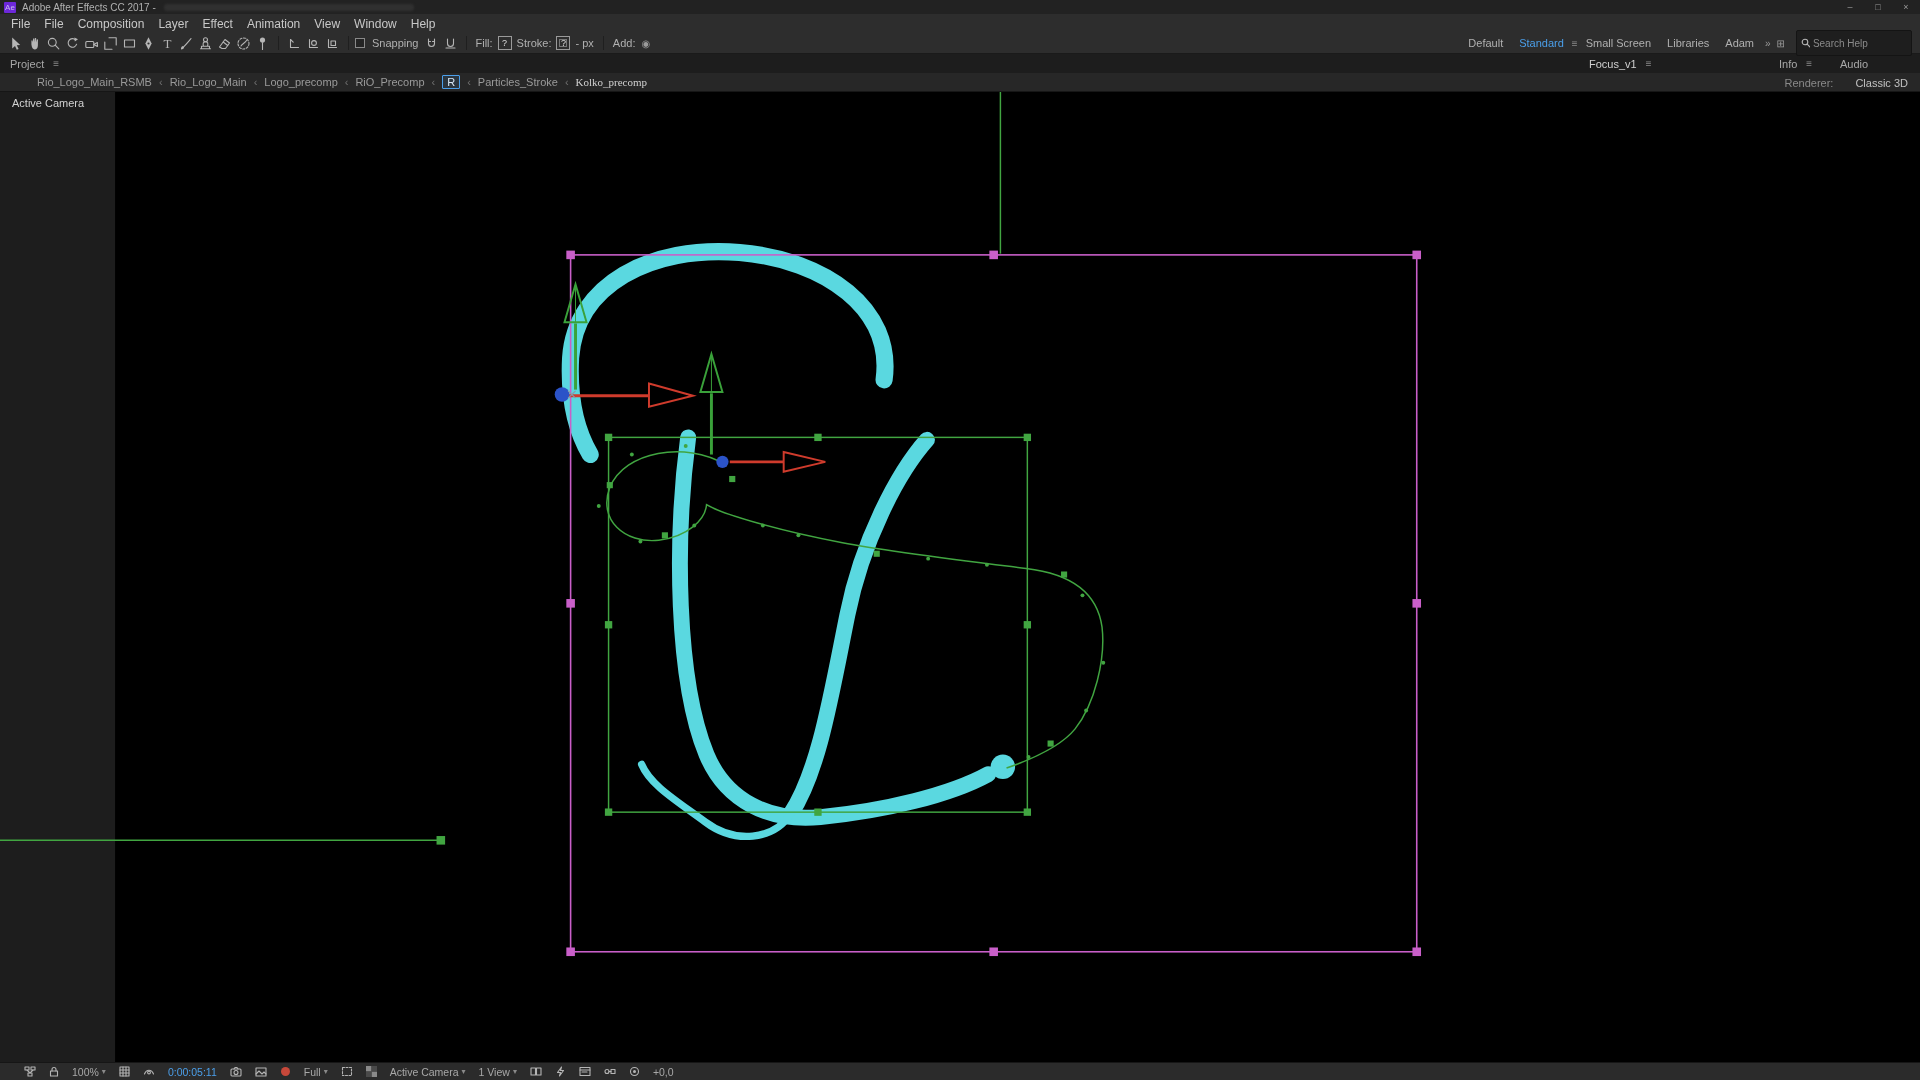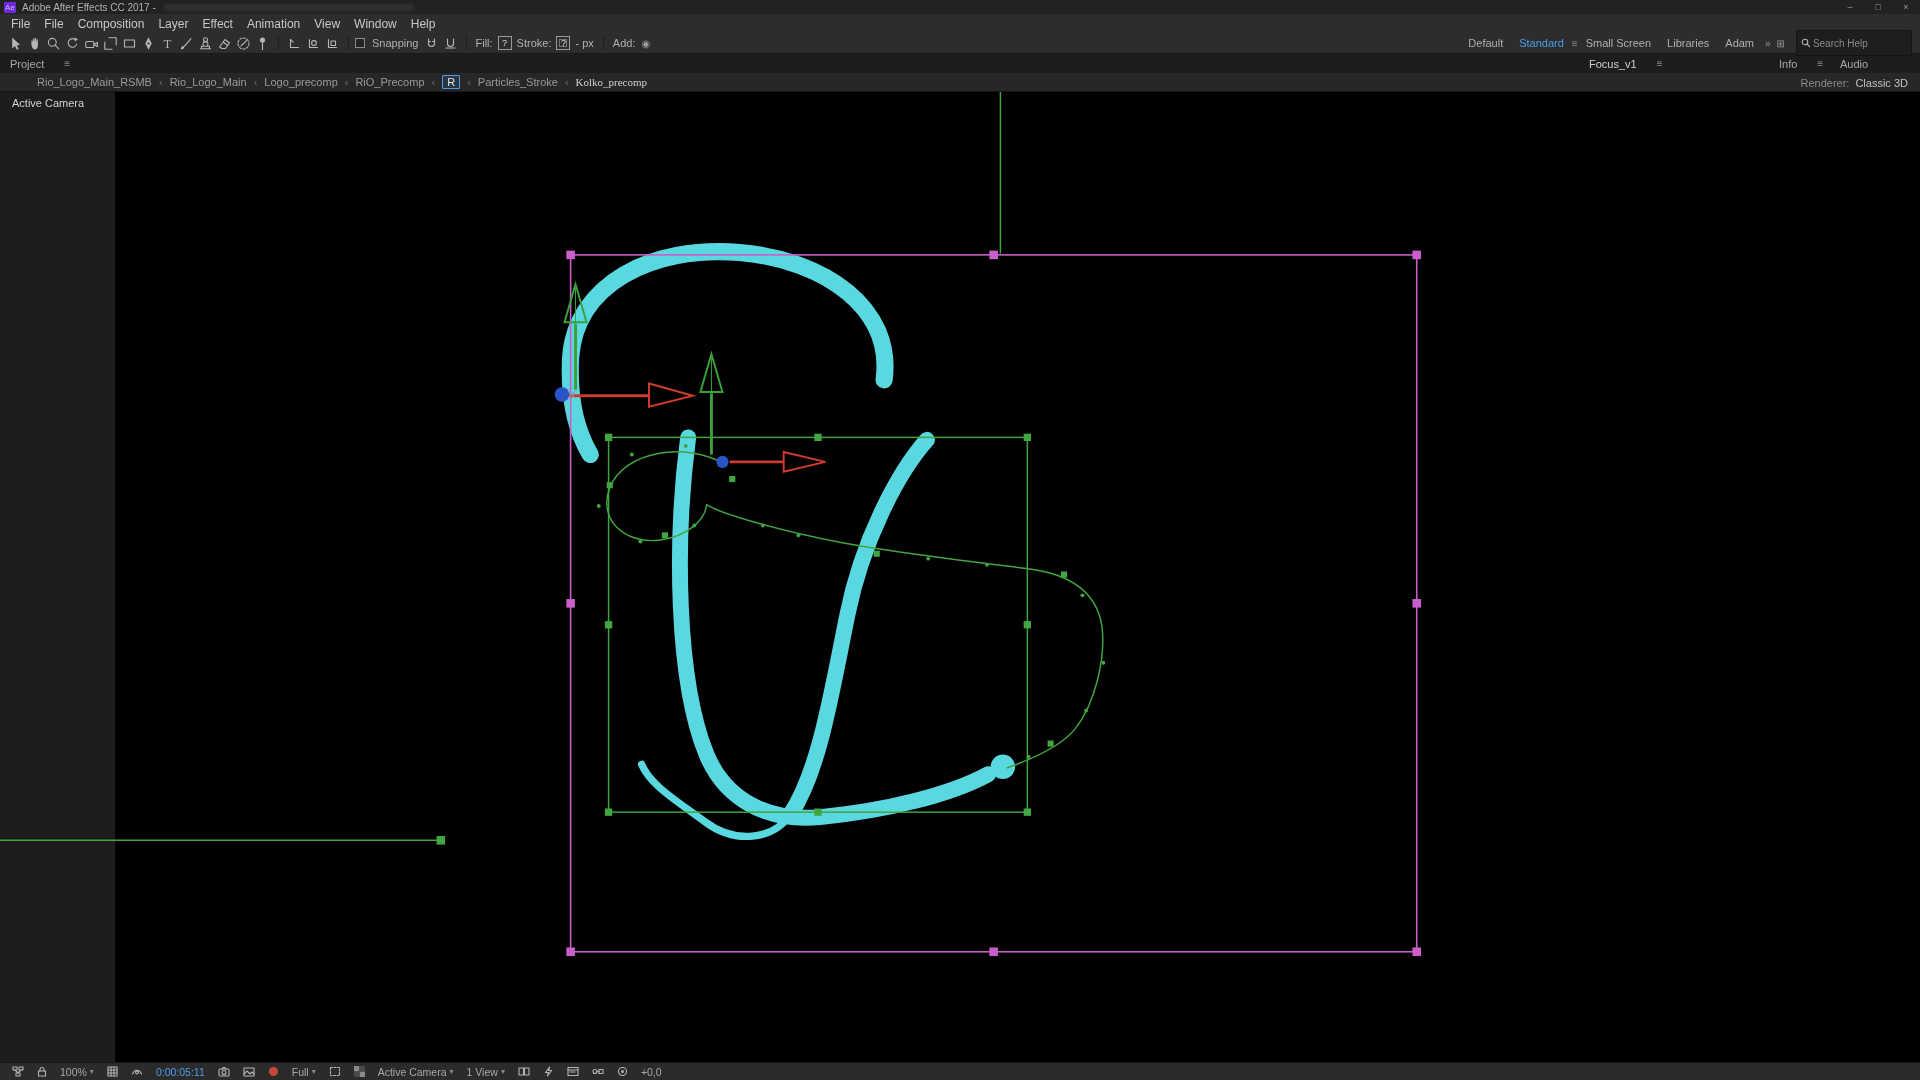--- a/index.html
+++ b/index.html
@@ -39,42 +39,42 @@
   .ws.active { color: #4b9fea; }
   .icon-ch { color: #9a9a9a; font-size: 10px; padding: 0 3px; }
   .searchbox { width: 116px; height: 15px; background: #1e1e1e; border: 1px solid #141414; border-radius: 2px;
                display: flex; align-items: center; gap: 3px; padding: 12px 4px; margin-left: 8px; }
   .searchbox input { background: transparent; border: none; outline: none; color: #bdbdbd; font-size: 10px; width: 100%;
                      font-family: "Liberation Sans", sans-serif; }
   .searchbox input::placeholder { color: #8a8a8a; }
 
   
   #tabrow { top: 54px; height: 19px; background: #272727; font-size: 11px; }
-  #tabrow .tab { position: absolute; top: 0; height: 19px; display: flex; align-items: center; gap: 20px; color: #a8a8a8; }
+  #tabrow .tab { position: absolute; top: 0; height: 19px; display: flex; align-items: center; gap: 9px; color: #a8a8a8; }
   #tabrow .tab.active { color: #d0d0d0; }
   .hamb { color: #8a8a8a; font-size: 10px; }
   .vdivider { position: absolute; width: 1px; background: #1a1a1a; }
 
   
   #crumbrow { top: 73px; height: 19px; background: #272727; border-bottom: 1px solid #161616; font-size: 11px; padding-left: 37px; }
   .crumb { color: #9a9a9a; }
   .crumb.last { color: #d0d0d0; font-family: Liberation Serif, serif; }
   .crumb-sep { color: #707070; margin: 0 7px; }
   .crumb.boxed { border: 1px solid #4b9fea; color: #d8e6f4; padding: 0 4px; background: rgba(75,159,234,0.12); border-radius: 1px; }
-  .renderer { position: absolute; right: 12px; top: 0; height: 19px; display: flex; align-items: center; gap: 6px; }
+  .renderer { position: absolute; right: 12px; top: 0; height: 19px; display: flex; align-items: center; gap: 22px; }
   .renderer .lab { color: #8a8a8a; } .renderer .val { color: #c0c0c0; }
 
   
   #viewport { position: absolute; top: 92px; left: 0; width: 1920px; height: 970px; background: #1d1d1d; }
   #viewport svg.comp { position: absolute; inset: 0; }
   .view-label { position: absolute; left: 12px; top: 5px; color: #d2d2d2; font-size: 11px; }
 
   
   #statusbar { top: 1062px; height: 18px; background: #2b2b2b; border-top: 1px solid #161616; font-size: 10.5px;
-               padding-left: 12px; gap: 13px; color: #a8a8a8; }
+               padding-left: 24px; gap: 13px; color: #a8a8a8; }
   .sb-item { display: flex; align-items: center; gap: 3px; flex: none; }
   .dd { color: #8a8a8a; font-size: 8px; }
   .timecode { color: #4b9fea; }
   .sb-ic svg { display: block; }
 </style>
 </head>
 <body>
 
 <div id="titlebar" class="row">
   <div class="ae-badge">Ae</div>

